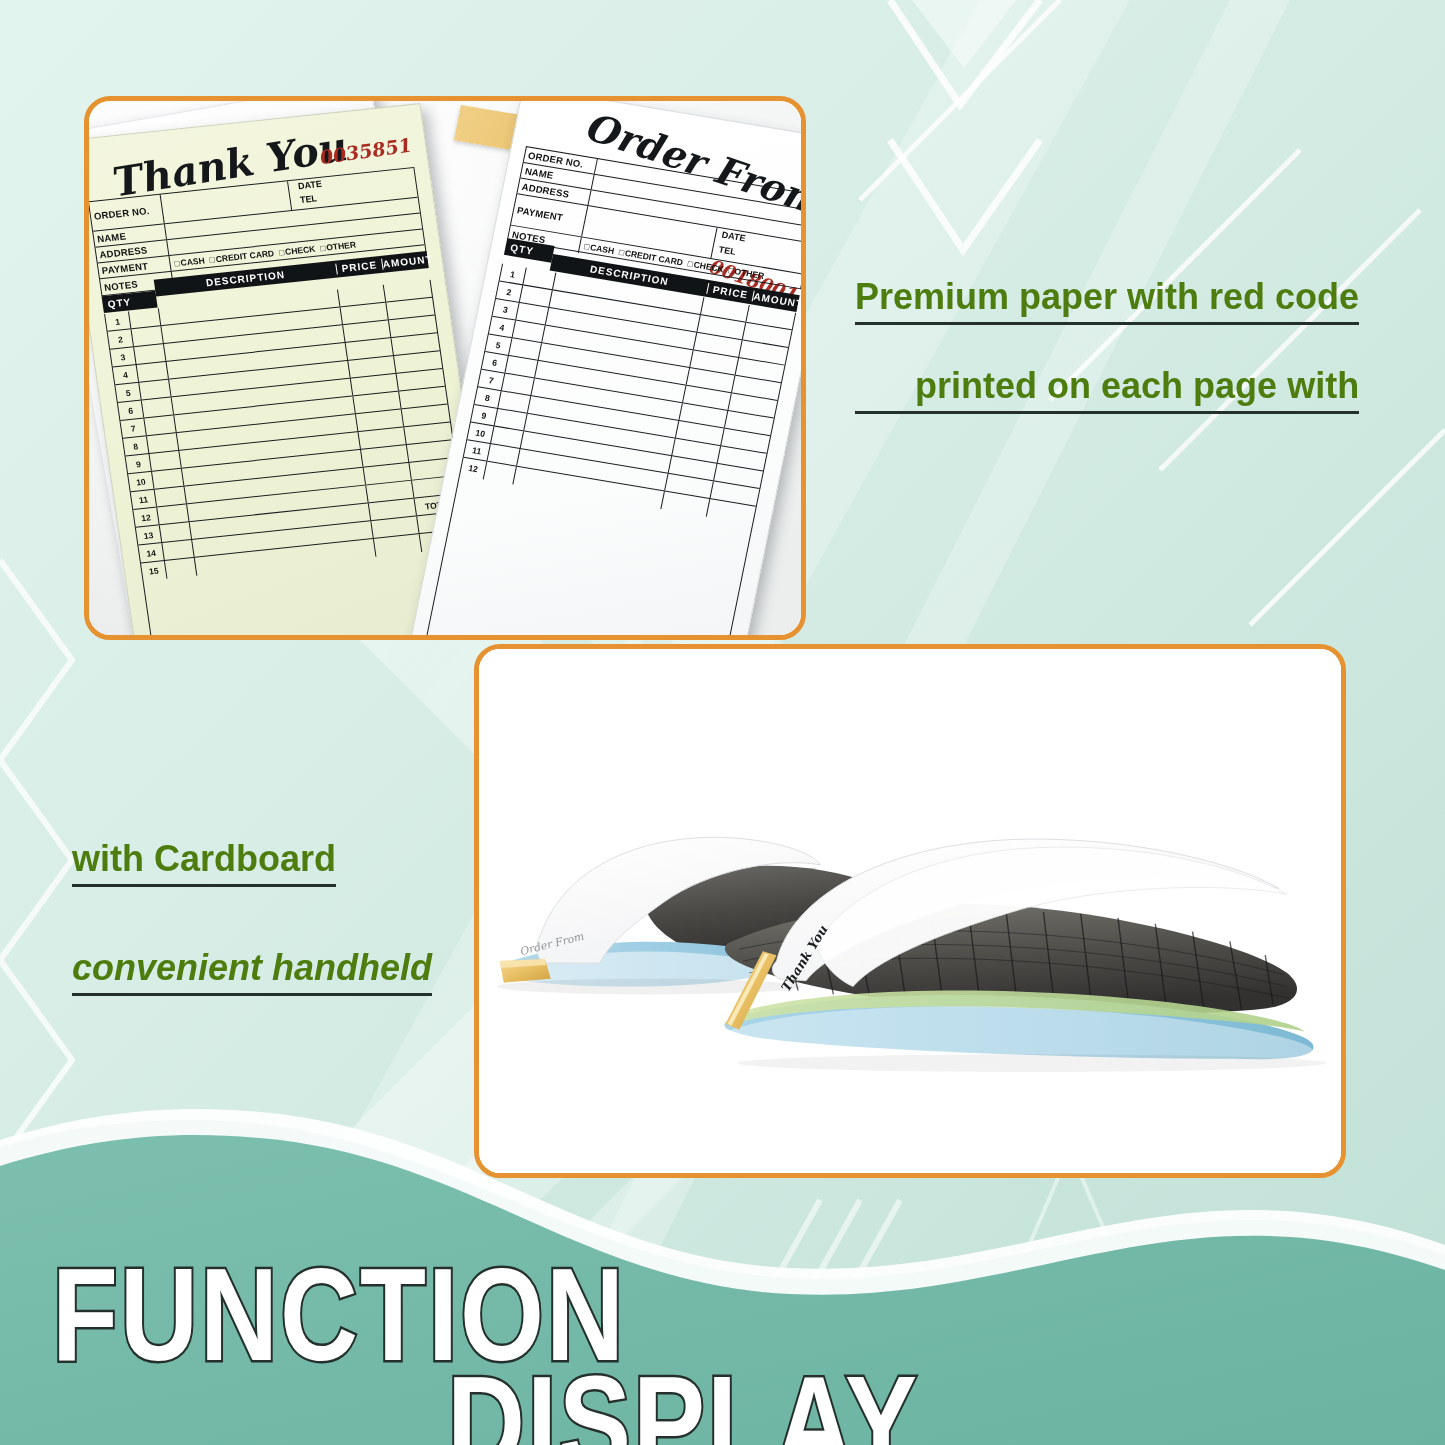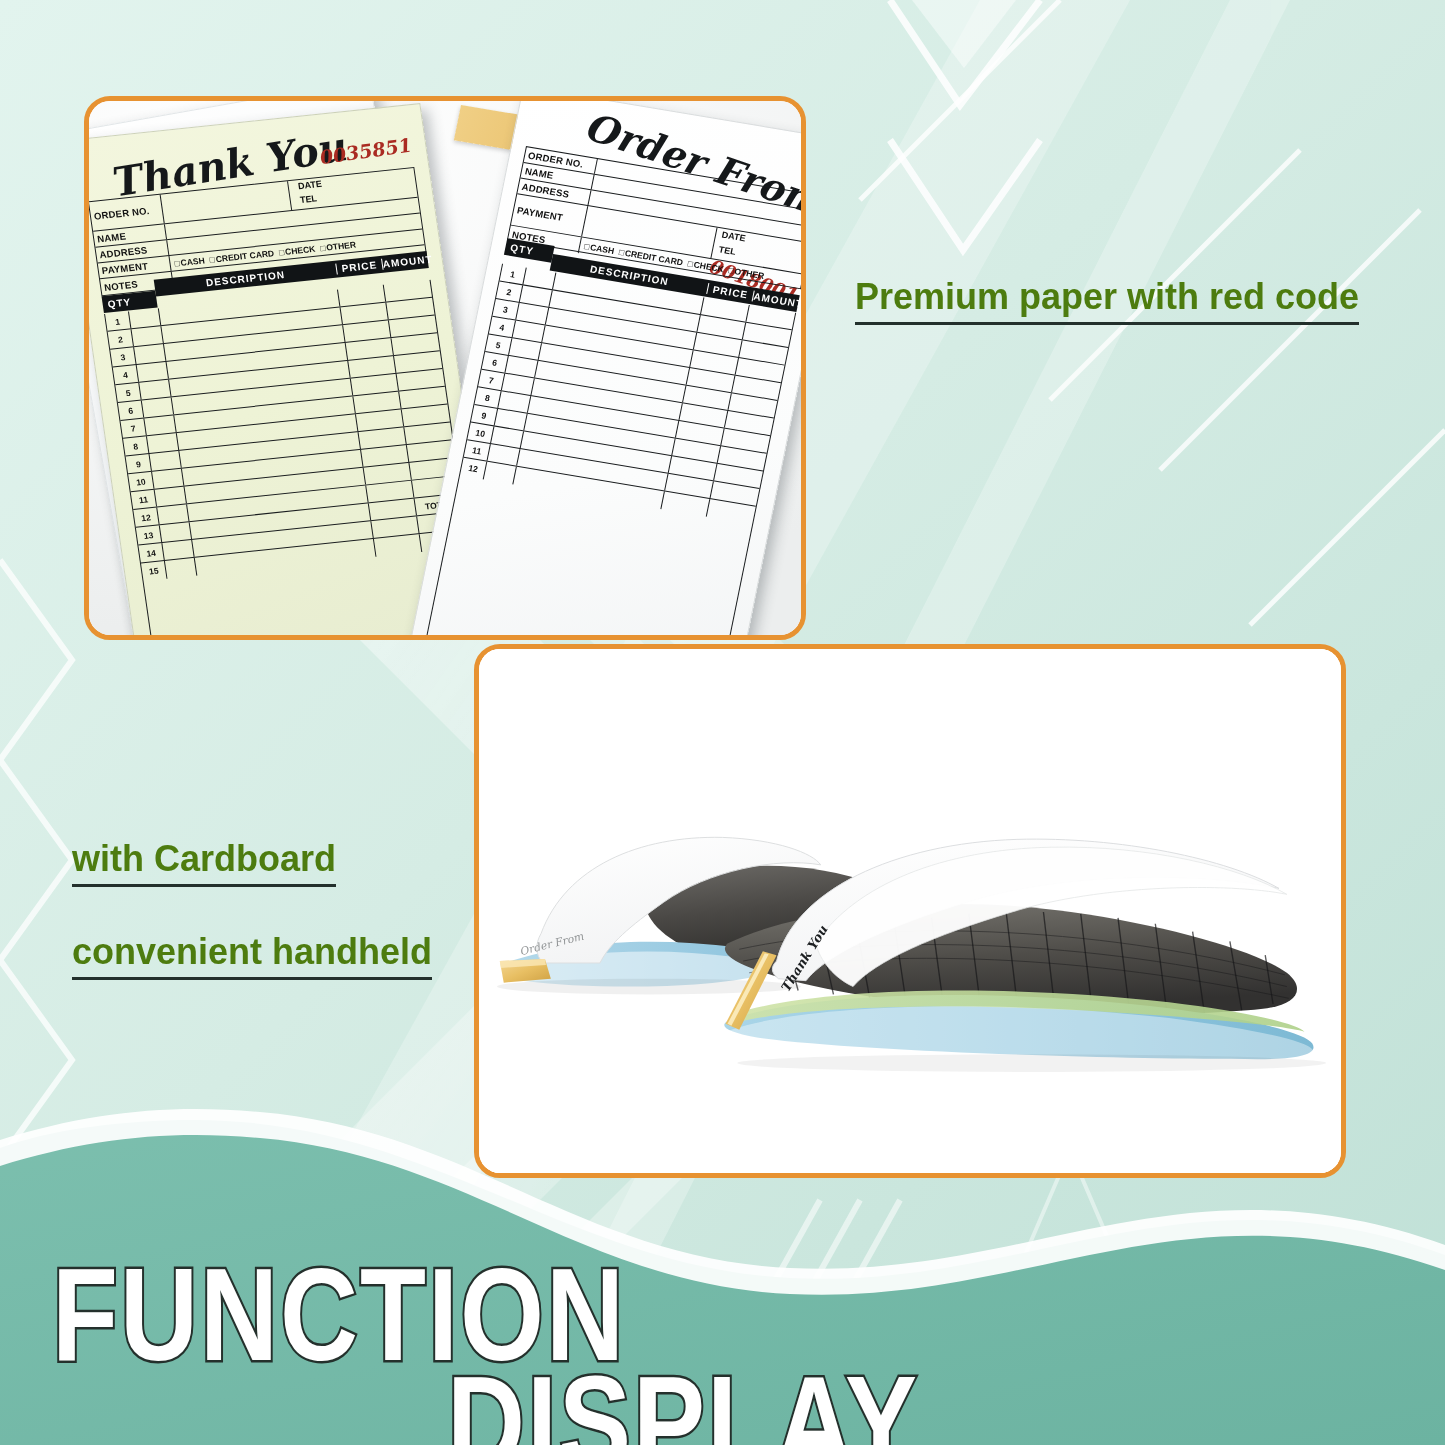--- a/index.html
+++ b/index.html
@@ -156,21 +156,21 @@
     font-weight:bold;
     color:#4d7c0f;
     border-bottom:3px solid #23302c;
     padding-bottom:4px;
     white-space:nowrap;
   }
   #cap-premium { left:855px; top:276px; text-align:right; }
   #cap-premium .line { margin-bottom:40px; }
   #cap-premium .line.l3 { display:inline-block; }
   #cap-card { left:72px; top:838px; }
-  #cap-card .line { margin-bottom:44px; }
+  #cap-card .line { margin-bottom:60px; }
 
   
   #banner-text { position:absolute; z-index:7; left:0; top:16px; width:1342px; height:1445px; pointer-events:none; }
   .big {
     position:absolute;
     font-family:"Liberation Sans", sans-serif;
     font-weight:bold;
     font-size:108px;
     letter-spacing:2px;
     color:#ffffff;
@@ -675,24 +675,25 @@
         <text x="312" y="350" font-family="DejaVu Serif, serif" font-style="italic" font-weight="bold" font-size="13" fill="#1c1f21" transform="rotate(-58 312 350)">Thank You</text>
 
         <ellipse cx="560" cy="422" rx="300" ry="9" fill="#000" opacity=".05"></ellipse>
       </g>
     </svg>
   </div>
 </div>
 
 <div class="caption" id="cap-premium">
   <span class="line l1">Premium paper with red code</span>
+  <span class="line l2">printed on each page with</span>
 </div>
 
 <div class="caption" id="cap-card">
   <span class="line" style="display:inline-block;">with Cardboard</span>
   <br>
-  <span class="line" style="display:inline-block;">convenient handheld</span>
+  <span class="line" style="display:inline-block;font-style:italic;">convenient handheld</span>
 </div>
 
 <div id="banner-text">
   <div class="big" id="big-function">FUNCTION</div>
   <div class="big" id="big-display">DISPLAY</div>
 </div>
 
 </body></html>

